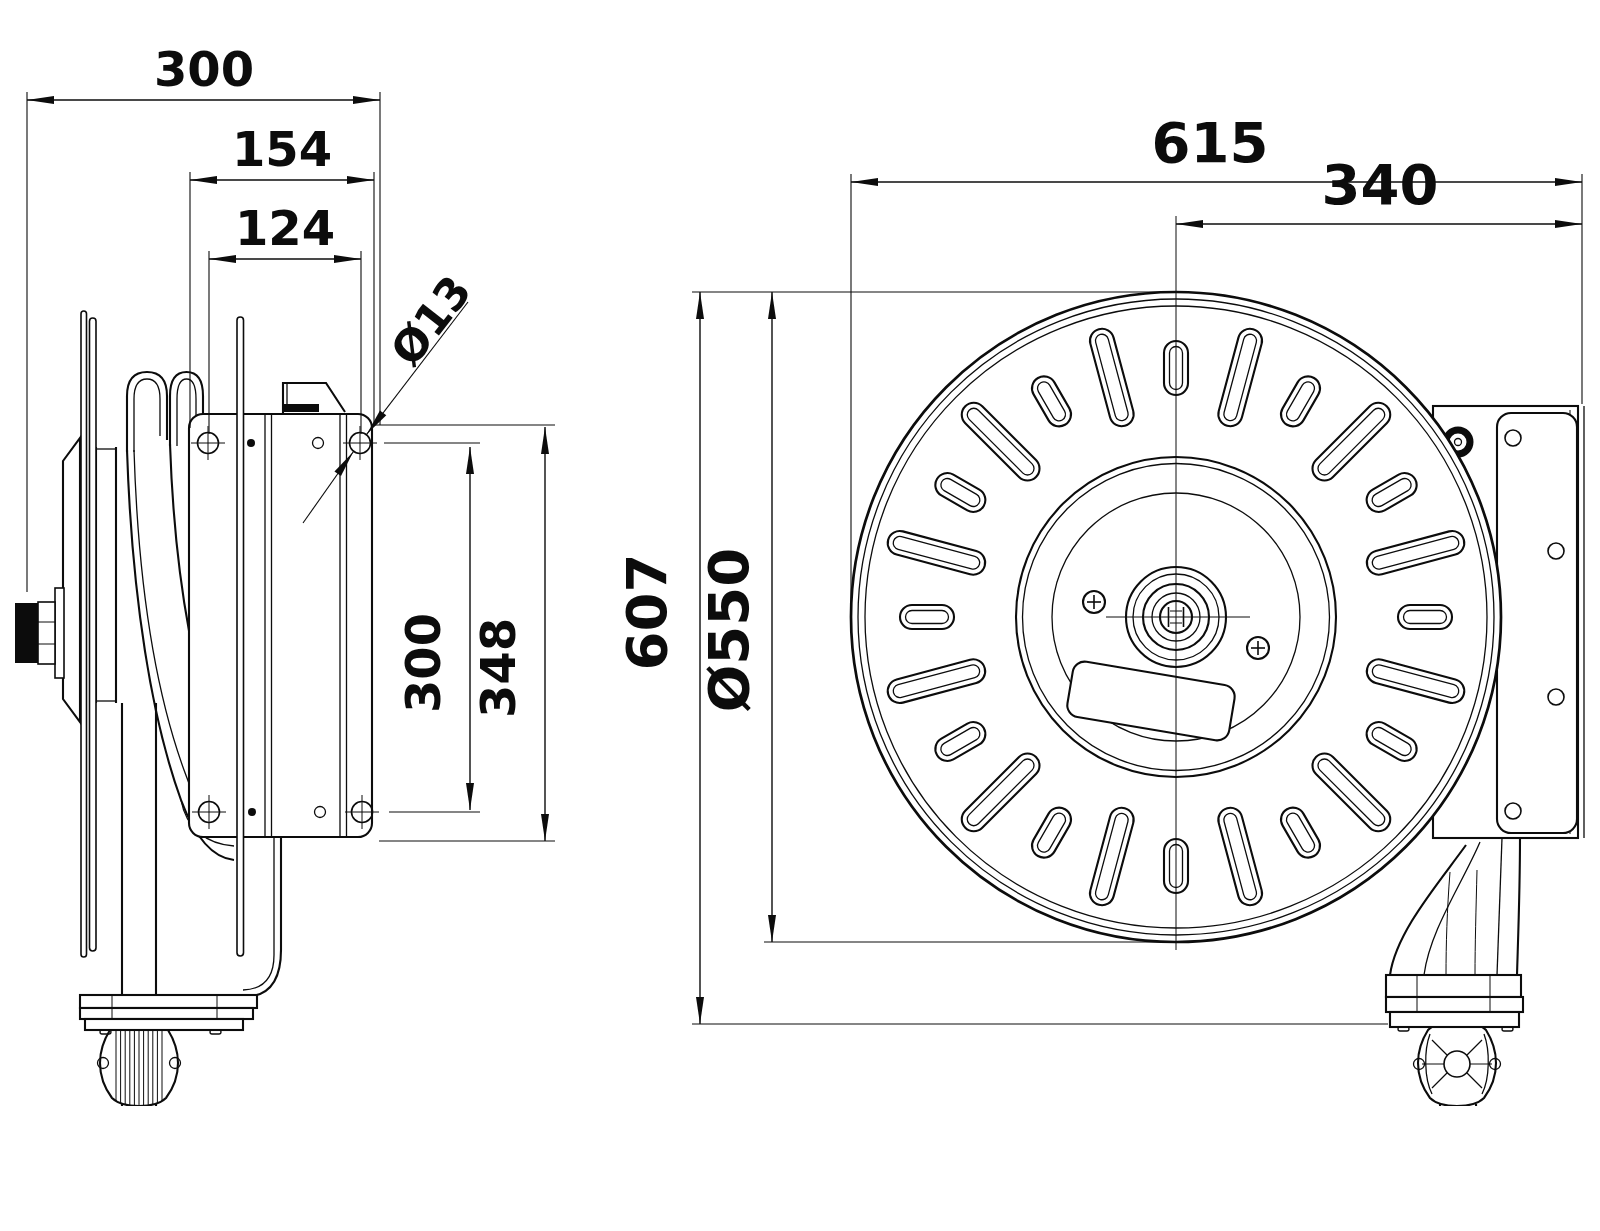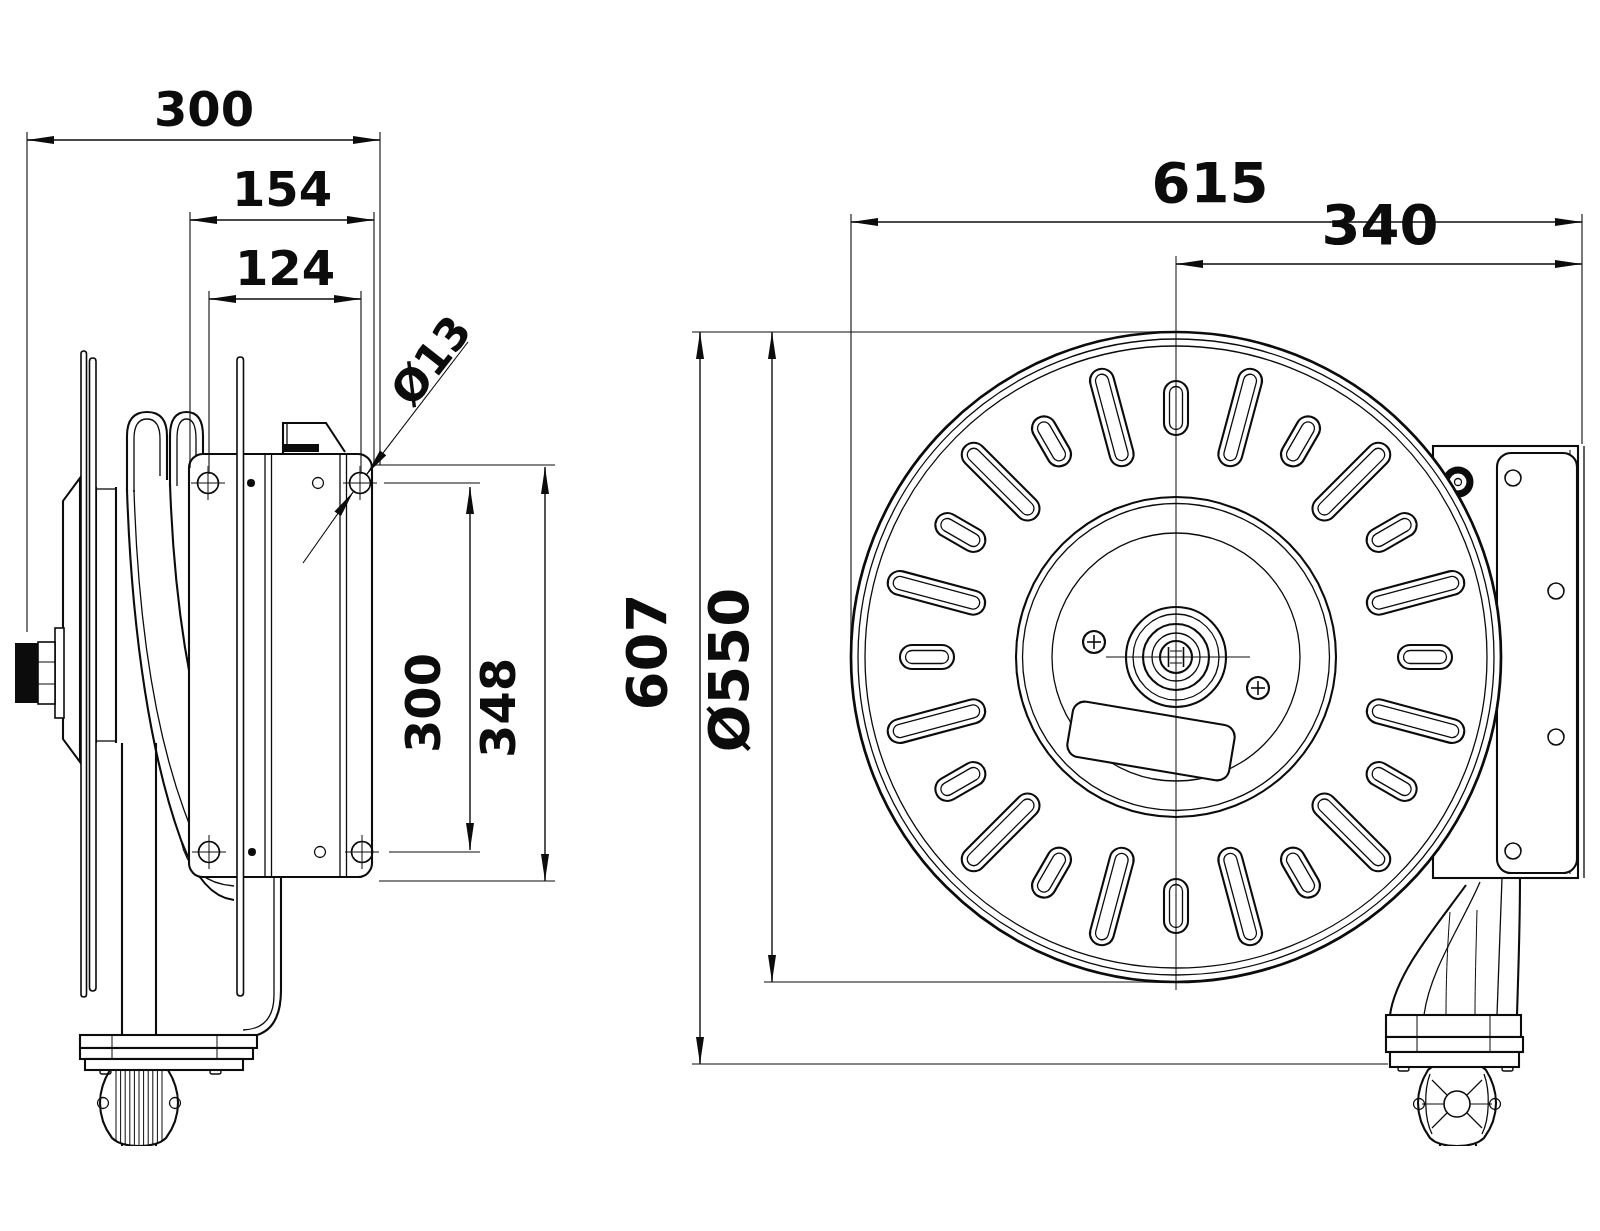--- a/index.html
+++ b/index.html
@@ -1,16 +1,16 @@
 <!DOCTYPE html>
 <html><head>
 <meta charset="utf-8">
 <style>
   html,body{margin:0;padding:0;background:#ffffff;}
-  #stage{position:relative;width:1600px;height:1106px;background:#ffffff;overflow:hidden;margin-top:40px;}
+  #stage{position:relative;width:1600px;height:1106px;background:#ffffff;overflow:hidden;}
   svg{position:absolute;left:0;top:0;}
   svg *{vector-effect:none;}
   .fn{fill:none;}
   .fw{fill:#ffffff;}
   .fb{fill:#0c0c0c;}
   .s1{stroke:#0c0c0c;stroke-width:1;fill:none;}
   .s13{stroke:#0c0c0c;stroke-width:1.3;fill:none;}
   .s15{stroke:#0c0c0c;stroke-width:1.6;fill:none;}
   .s2{stroke:#0c0c0c;stroke-width:2.1;fill:none;}
   .s25{stroke:#0c0c0c;stroke-width:2.7;fill:none;}

